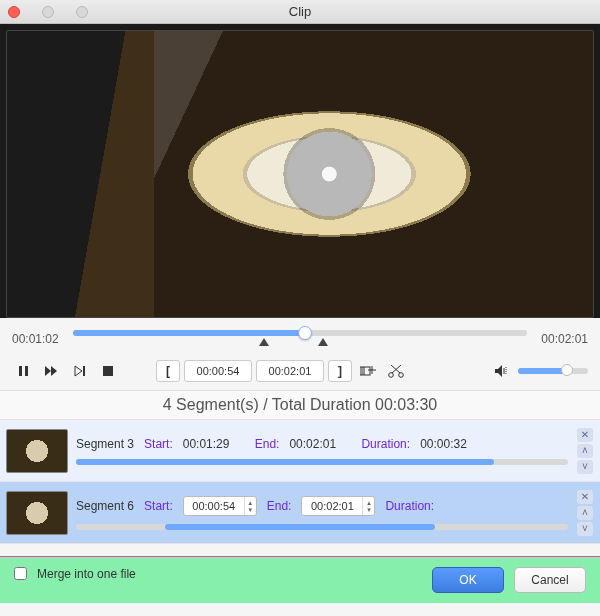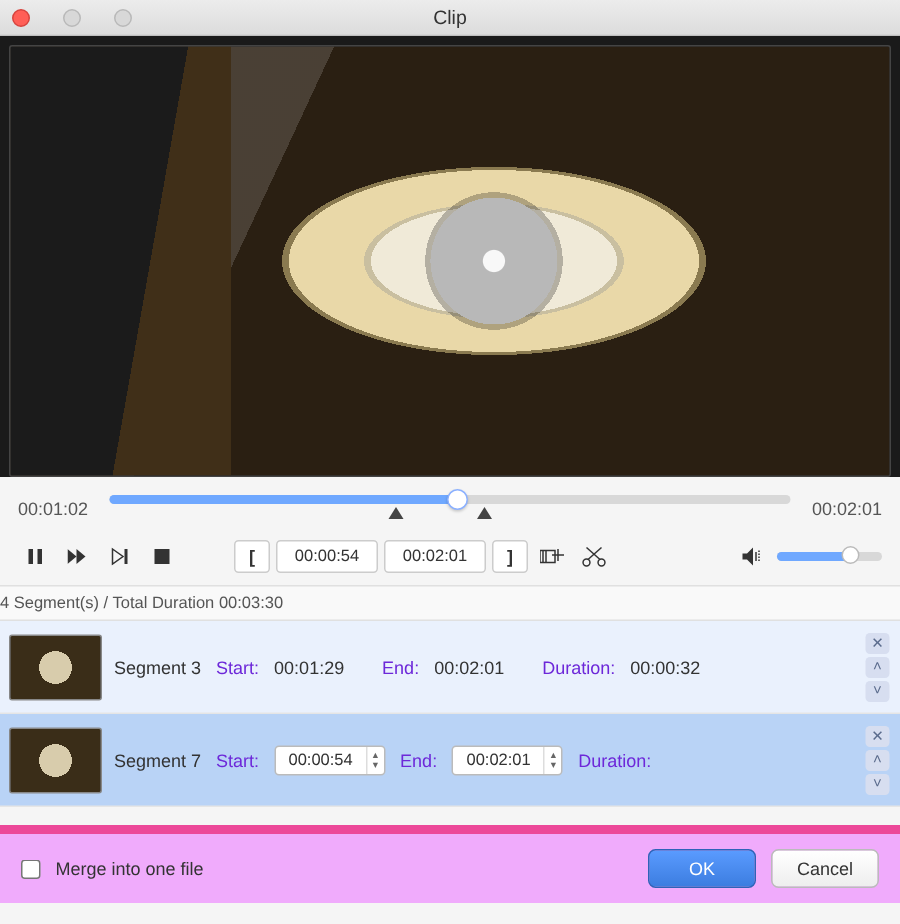--- a/index.html
+++ b/index.html
@@ -25,39 +25,39 @@
 .tl-knob{position:absolute;top:2px;width:14px;height:14px;border-radius:50%;background:#fff;border:1px solid #8ab0ff;box-shadow:0 1px 2px rgba(0,0,0,.2)}
 .tl-marker{position:absolute;top:14px;width:0;height:0;border-left:5px solid transparent;border-right:5px solid transparent;border-bottom:8px solid #444}
 .controls{display:flex;align-items:center;padding:4px 12px 8px 12px;gap:8px}
 .ctrl-group{display:flex;align-items:center;gap:4px}
 .ibtn{width:24px;height:22px;display:inline-flex;align-items:center;justify-content:center;background:#fff;border:1px solid #ccc;border-radius:3px;cursor:pointer}
 .ibtn.flat{border:none;background:transparent}
 .timebox{width:68px;height:22px;border:1px solid #ccc;border-radius:3px;background:#fff;display:inline-flex;align-items:center;justify-content:center;font-size:11px}
 .vol-track{width:70px;height:6px;background:#d8d8d8;border-radius:3px;position:relative}
 .vol-fill{position:absolute;left:0;top:0;height:6px;background:#6fa8ff;border-radius:3px;width:70%}
 .vol-knob{position:absolute;top:-4px;width:12px;height:12px;border-radius:50%;background:#fff;border:1px solid #bbb}
-.seginfo{font-size:11px;color:#555;border-top:1px solid #e0e0e0;border-bottom:1px solid #e0e0e0;padding:5px 0;background:#f9f9f9}
+.seginfo{text-align:center;font-size:16px;color:#555;border-top:1px solid #e0e0e0;border-bottom:1px solid #e0e0e0;padding:5px 0;background:#f9f9f9}
 .segments{height:136px;overflow:hidden}
 .segment-row{display:flex;align-items:center;height:62px;padding:4px 6px;gap:8px;border-bottom:1px solid #e5e5e5}
 .segment-row.selected{background:#b9d3f6}
 .segment-row:not(.selected){background:#eaf1fd}
 .thumb{width:62px;height:44px;background:#2a2a2a;border:1px solid #888;border-radius:2px;background-image:radial-gradient(circle at 50% 50%,#d8ccac 0 30%,#3a2d18 30% 100%)}
-.seg-fields{flex:1;display:flex;gap:8px}
+.seg-fields{flex:1;display:flex;flex-direction:column;gap:8px}
 .seg-top{display:flex;align-items:center;gap:10px}
 .seg-label{font-weight:500}
 .field-lbl{color:#6d28d9}
 .field-val{min-width:62px}
 .spin{display:inline-flex;align-items:center;border:1px solid #bbb;border-radius:3px;background:#fff;height:20px}
 .spin input{width:60px;border:none;text-align:center;font-size:11px;background:transparent}
 .spin .sbtn{width:12px;height:18px;display:flex;flex-direction:column;justify-content:center;align-items:center;border-left:1px solid #ddd;font-size:7px;line-height:7px;color:#666}
 .seg-bar{height:6px;background:#d8d8d8;border-radius:3px;position:relative}
 .seg-bar-fill{position:absolute;height:6px;background:#6fa8ff;border-radius:3px}
 .seg-side{width:18px;display:flex;flex-direction:column;gap:2px;align-items:center}
 .sidebtn{width:16px;height:14px;background:#d7def0;border-radius:3px;display:flex;align-items:center;justify-content:center;font-size:10px;color:#5a6b8c}
-.footer{display:flex;align-items:center;padding:10px 14px;gap:10px;border-top:6px solid #ec4899;background:#f0abfc}
+.footer{display:flex;padding:10px 14px;gap:10px;border-top:1px solid #ec4899;background:#86efac}
 .footer-spacer{flex:1}
 .btn{min-width:72px;height:26px;border-radius:5px;border:1px solid #bbb;background:linear-gradient(#fff,#eee);cursor:pointer}
 .btn.primary{background:linear-gradient(#5a9bff,#3c7de0);border-color:#2f63b8;color:#fff}
 .chk{width:13px;height:13px}
 svg{display:block}
 </style>
 </head>
 <body>
 
 <div class="titlebar">
@@ -179,21 +179,21 @@
      <div class="seg-side">
        <span class="sidebtn">✕</span>
        <span class="sidebtn">˄</span>
        <span class="sidebtn">˅</span>
      </div>
     </div>
     <div class="segment-row selected">
       <div class="thumb"></div>
      <div class="seg-fields">
        <div class="seg-top">
-         <span class="seg-label">Segment 7</span>
+         <span class="seg-label">Segment 6</span>
          <span class="field-lbl">Start:</span> 
           <span class="spin">
             <input value="00:00:54" style="">
             <span class="sbtn">▴<br>▾</span>
           </span>
          <span class="field-lbl">End:</span> 
           <span class="spin">
             <input value="00:02:01" style="">
             <span class="sbtn">▴<br>▾</span>
           </span>

